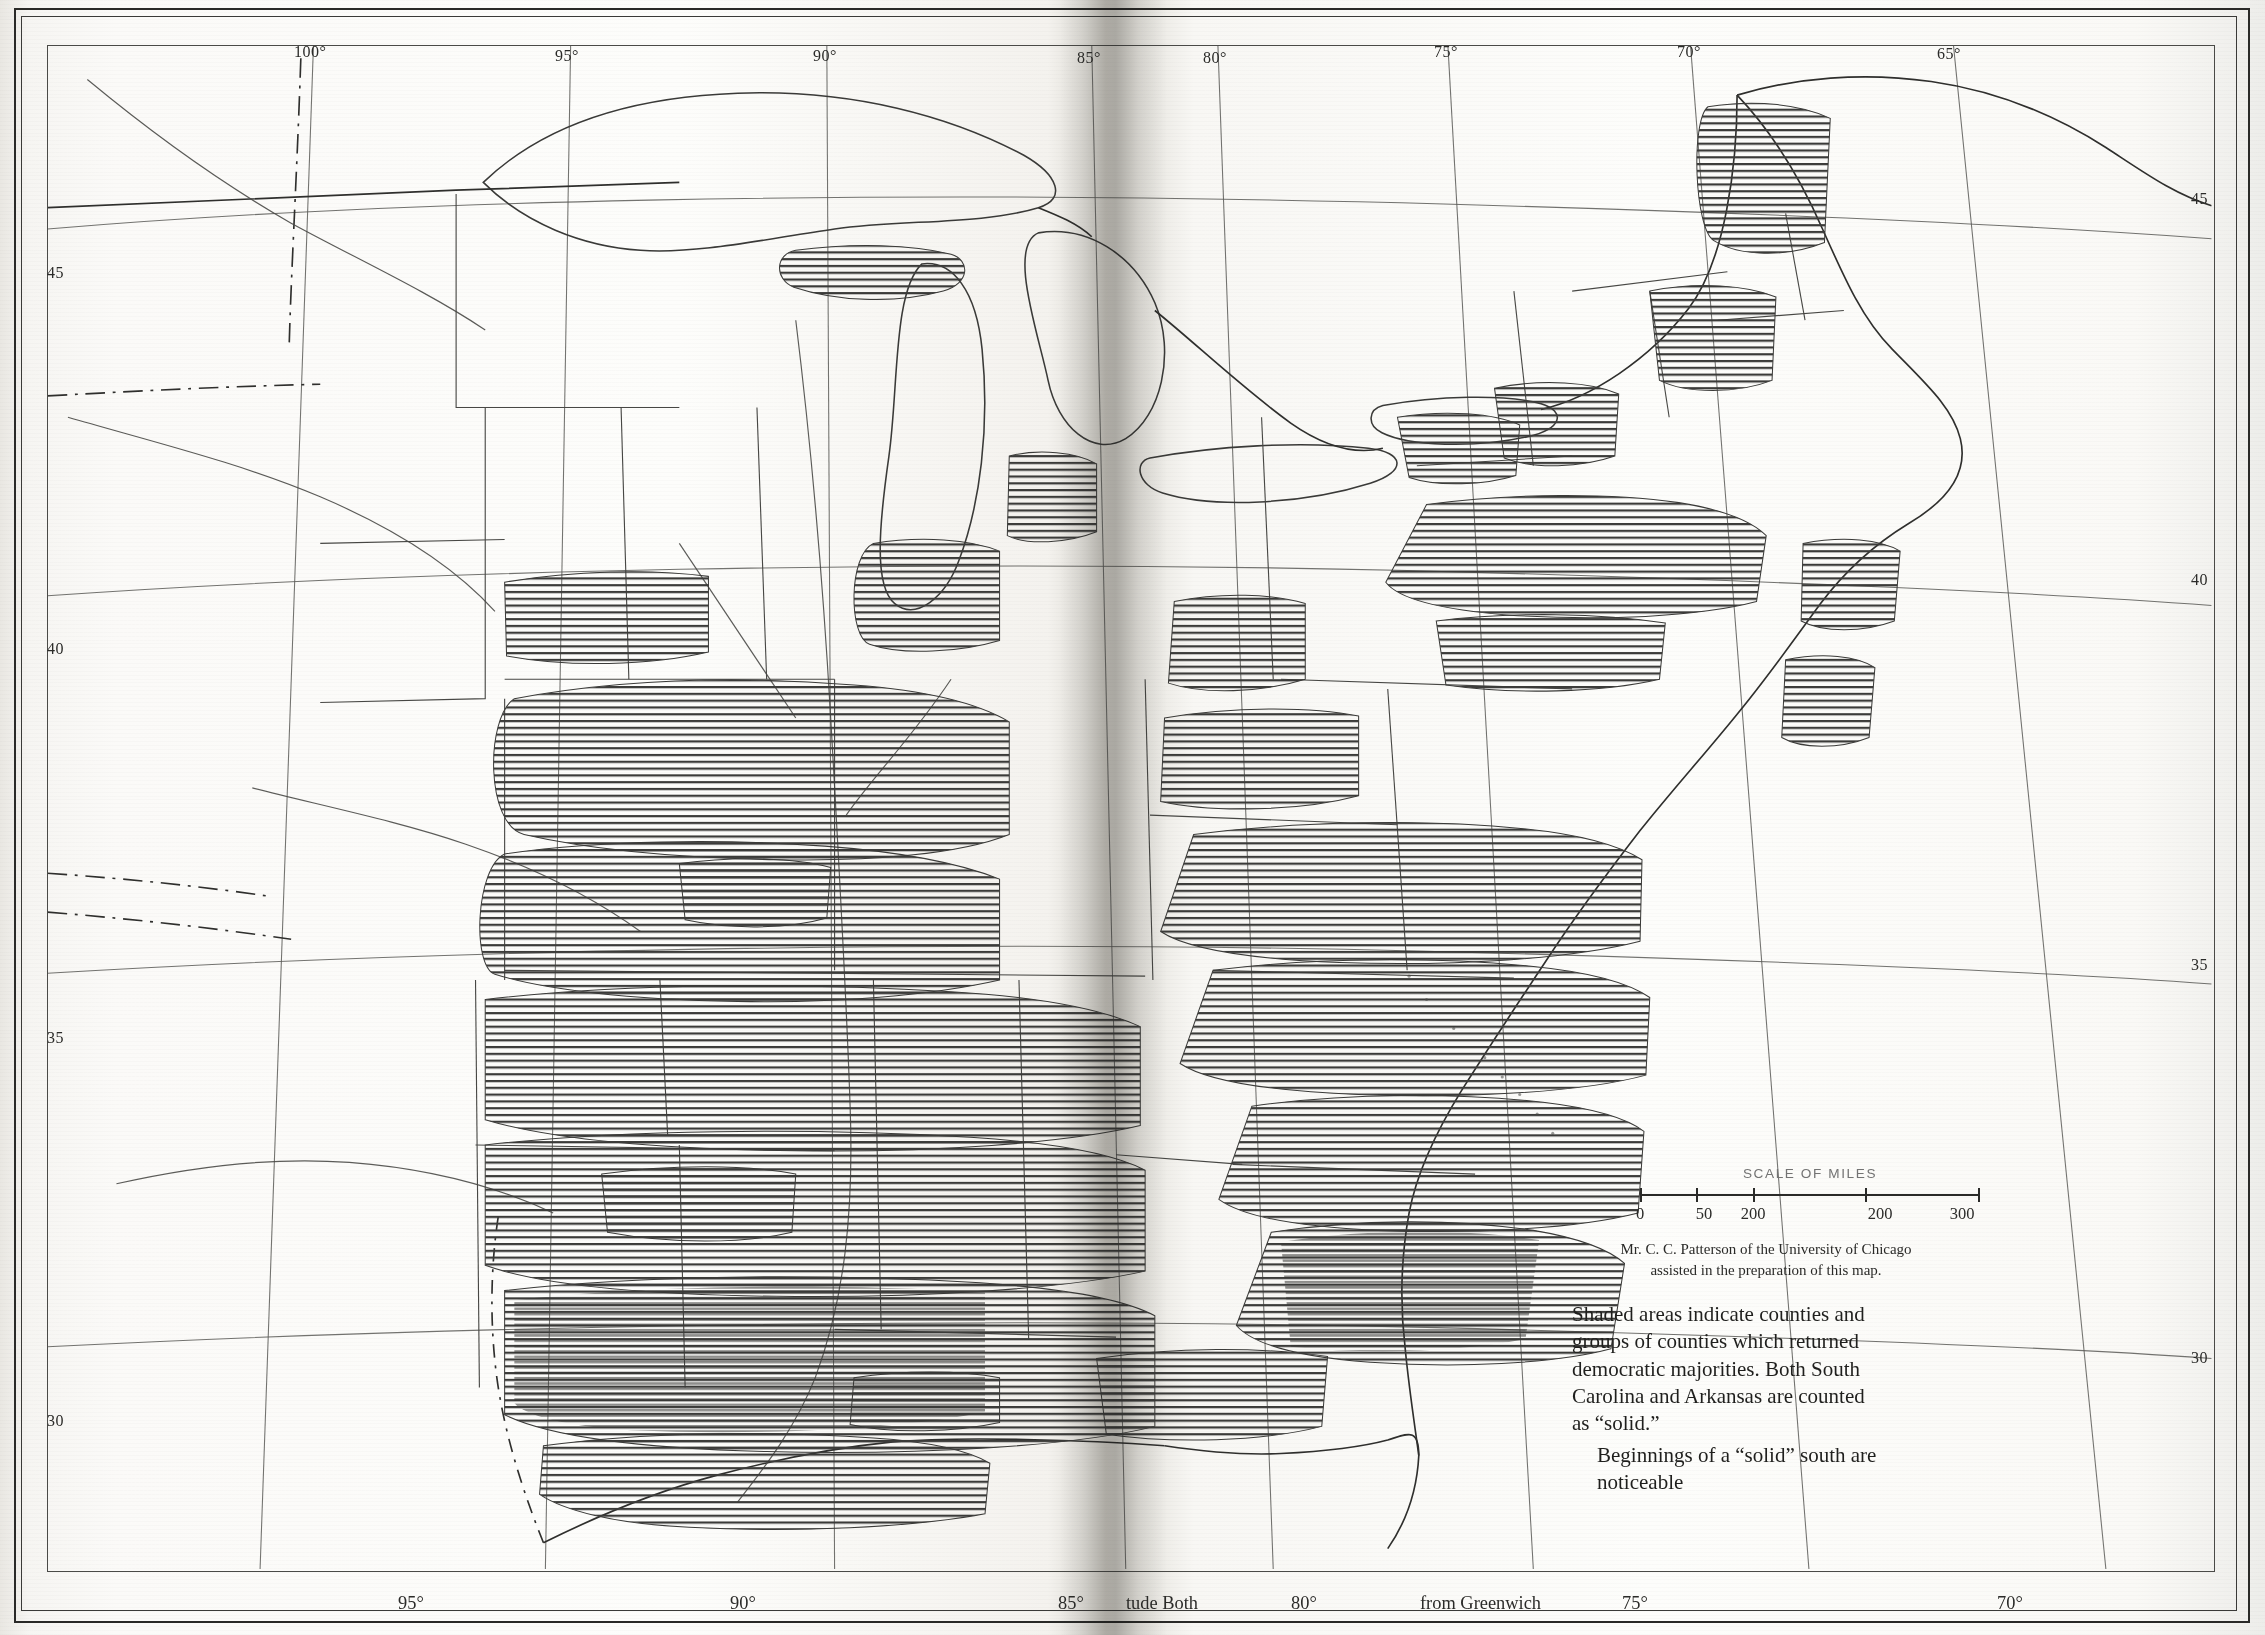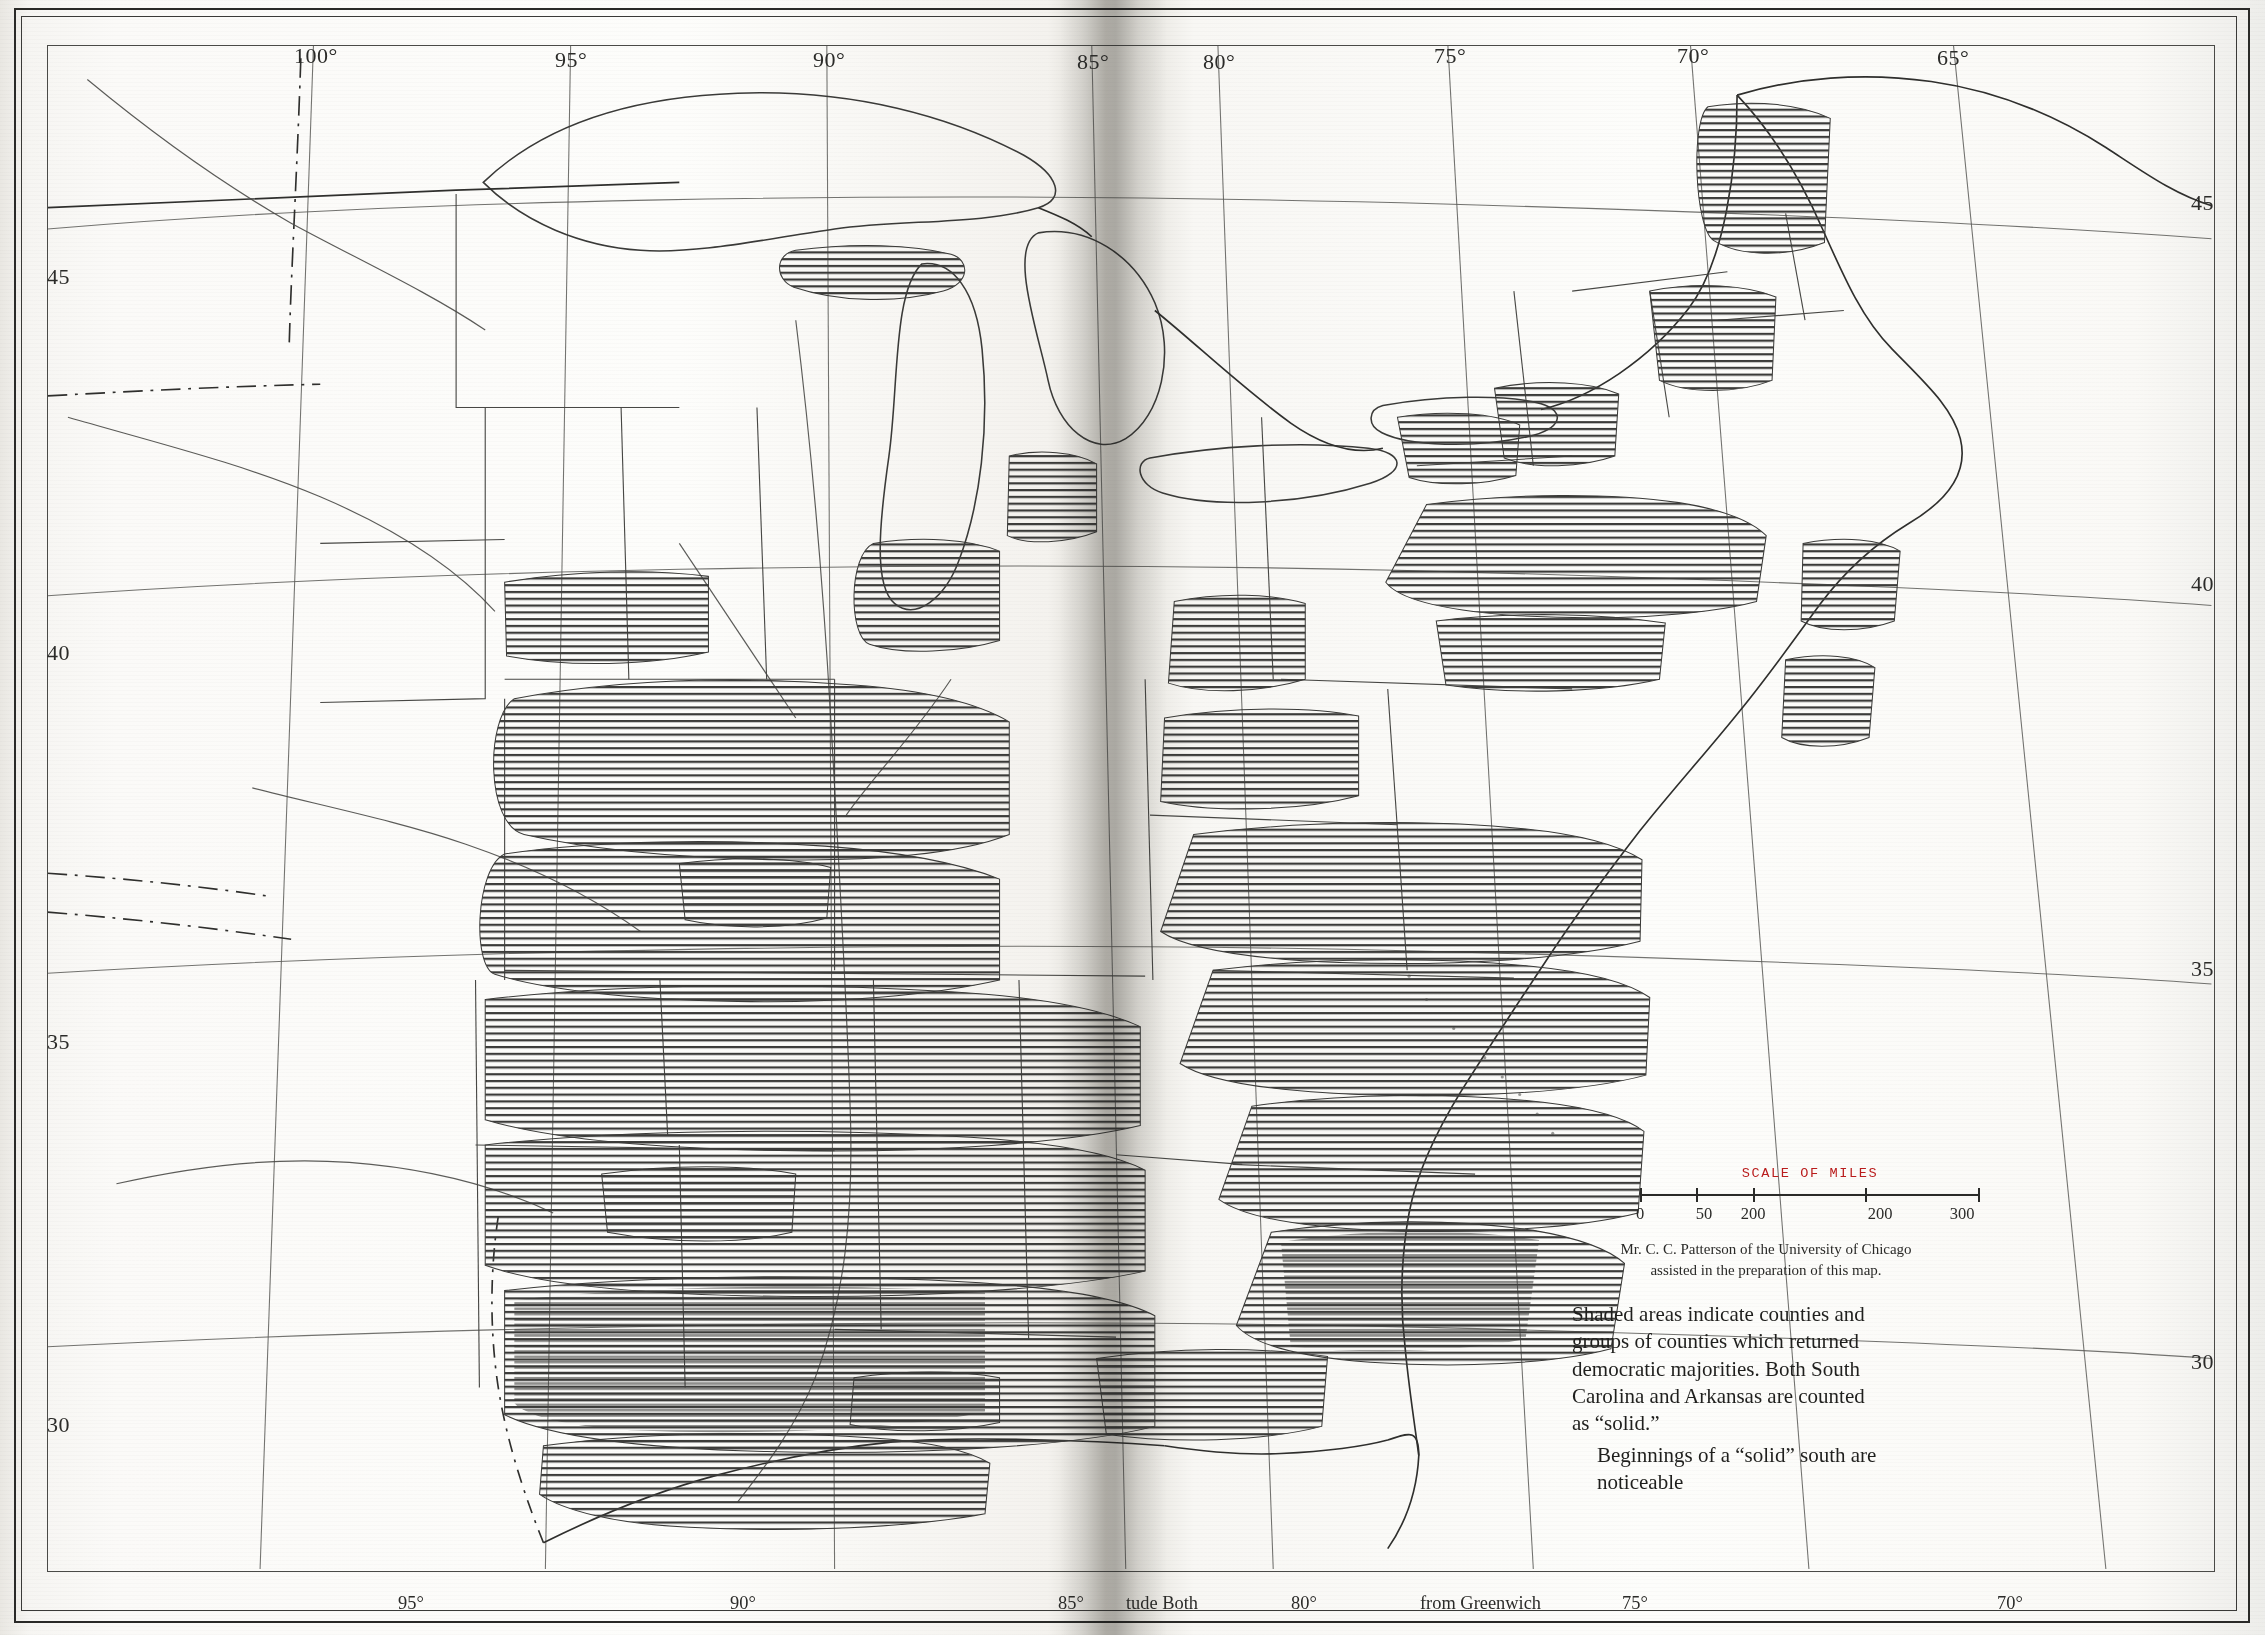--- a/index.html
+++ b/index.html
@@ -99,21 +99,21 @@
     left: 0;
     top: 0;
     width: 2266px;
     height: 1635px;
   }
 
   
   .grat-label {
     position: absolute;
     font-family: "Liberation Serif", serif;
-    font-size: 22px;
+    font-size: 16px;
     color: #2b2b29;
     letter-spacing: 0.5px;
     white-space: nowrap;
   }
 
   
   .bottom-caption {
     position: absolute;
     bottom: 21.3px;
     font-family: "Liberation Serif", serif;
@@ -137,24 +137,24 @@
     letter-spacing: 0.3px;
     white-space: nowrap;
   }
   #scale-wrap {
     margin-top: 21.3px;
     width: 340px;
     margin-left: 107px;
   }
   #scale-caption {
     text-align: center;
-    font-family: Liberation Mono, monospace;
+    font-family: Liberation Sans, sans-serif;
     font-size: 13.6px;
     letter-spacing: 1.6px;
-    color: #b91c1c;
+    color: #737373;
   }
   #scale-bar {
     position: relative;
     height: 15.5px;
     margin-top: 5.8px;
   }
   #scale-bar .rule {
     position: absolute;
     left: 0;
     right: 0;

